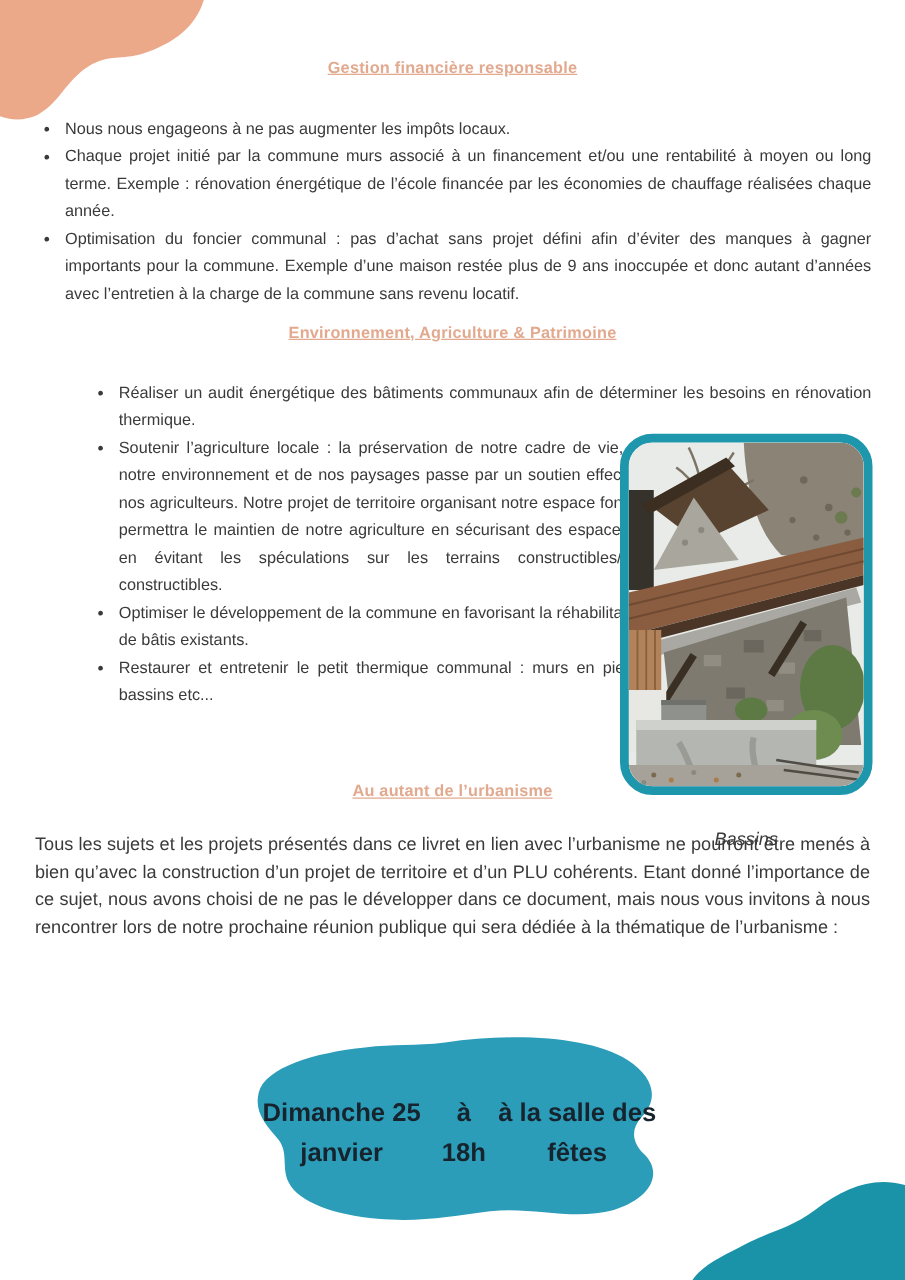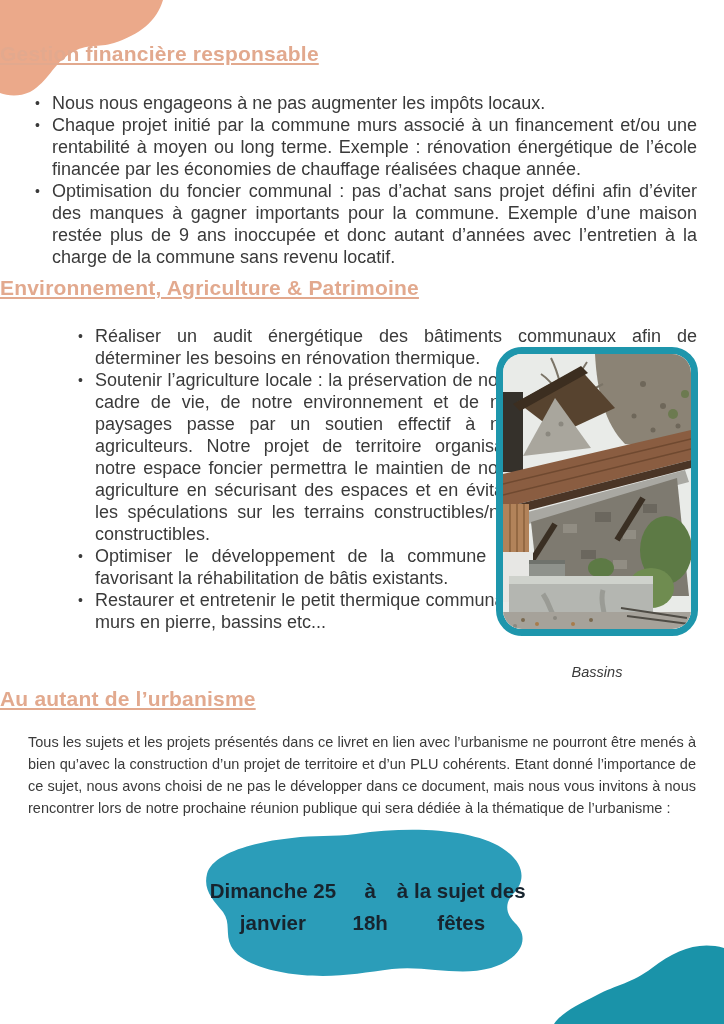--- a/index.html
+++ b/index.html
@@ -6,32 +6,32 @@
   .page {
     position:relative; width:724px; height:1024px; margin:0 auto;
     background:#ffffff; overflow:hidden;
     font-family:"Liberation Sans", sans-serif;
     color:var(--body_text,#3a3a3a);
   }
   .deco { position:absolute; left:0; top:0; width:724px; height:1024px; z-index:0; pointer-events:none; }
   .content { position:relative; z-index:1; }
 
   h2.sec {
-    margin:0; padding:0; text-align:left;
-    font-size:21px; font-weight:bold; line-height:20px; letter-spacing:.2px;
+    margin:0; padding:0; text-align:center;
+    font-size:13px; font-weight:bold; line-height:20px; letter-spacing:.2px;
     color:var(--heading_salmon,#e2a98e); text-decoration:underline;
   }
   #h-fin { margin-top:44px; }
   #h-env { margin-top:10px; }
   #h-urb { margin-top:56px; }
 
   ul.blist { list-style:none; margin:0; padding:0 27px 0 28px; }
   ul.blist li {
     position:relative; padding-left:24px; box-sizing:border-box;
-    font-size:18px; line-height:22px; text-align:justify;
+    font-size:13px; line-height:22px; text-align:justify;
   }
   ul.blist li::before {
     content:"\2022"; position:absolute; left:7px; top:0;
     font-size:14px; color:var(--body_text,#3a3a3a);
   }
   #list-fin { margin-top:28px; }
   #list-env { margin-top:27px;margin-left:43px; }
   #list-env li:not(:first-child) { width:448px; }
 
   .para {
@@ -165,17 +165,17 @@
   </div>
   <div class="photo-caption">Bassins</div>
 
   <div class="announcement">
     <svg viewBox="0 0 336 152" preserveAspectRatio="none">
       <path d="M160,8 C215,0 276,3 306,22 C328,36 331,54 317,68 C309,77 309,87 319,97 C334,111 327,132 295,142 C262,151 230,139 196,143 C165,147 140,152 106,149 C72,146 43,136 35,120 C29,108 35,97 27,86 C17,74 7,64 11,48 C16,28 56,16 96,12 C119,9 136,11 160,8 Z" fill="#2b9db9"></path>
     </svg>
     <div class="ann-text">
       <div>Dimanche 25 janvier</div>
       <div>à 18h</div>
-      <div>à la sujet des fêtes</div>
+      <div>à la salle des fêtes</div>
     </div>
   </div>
 
 </div>
 
 </body></html>

